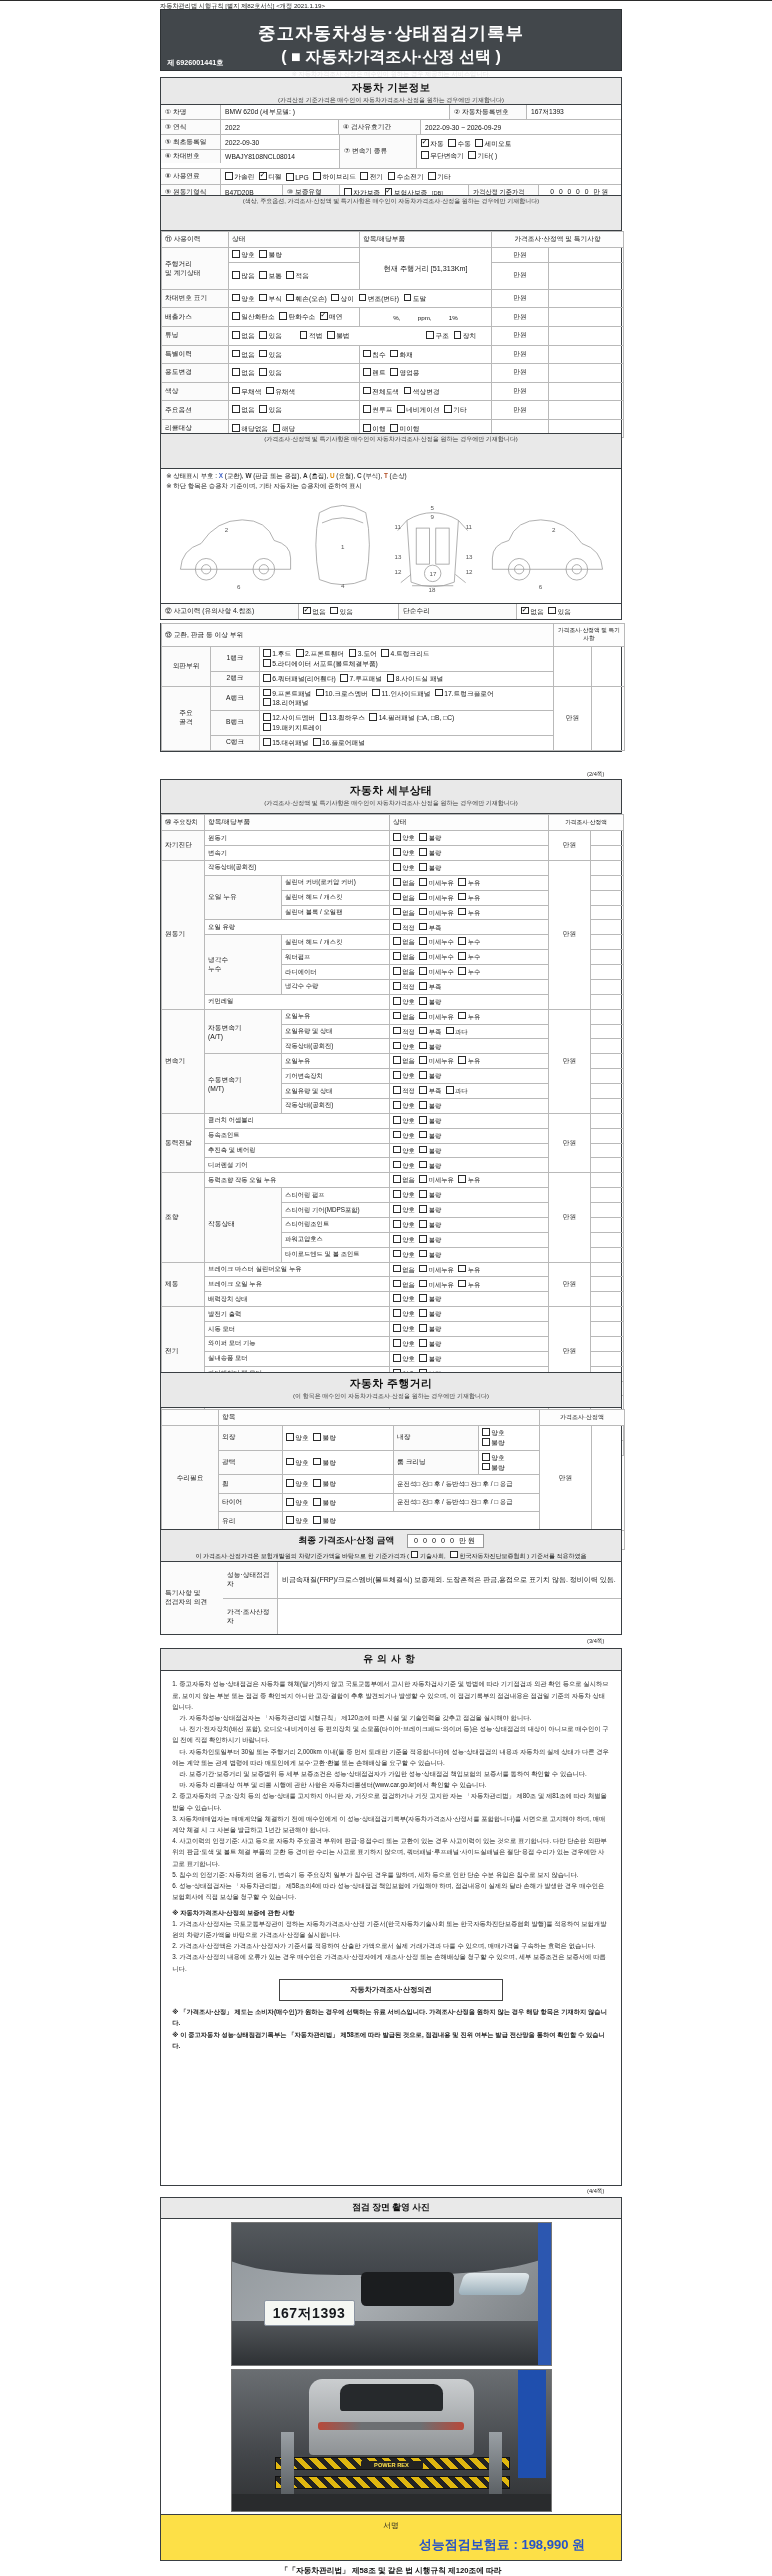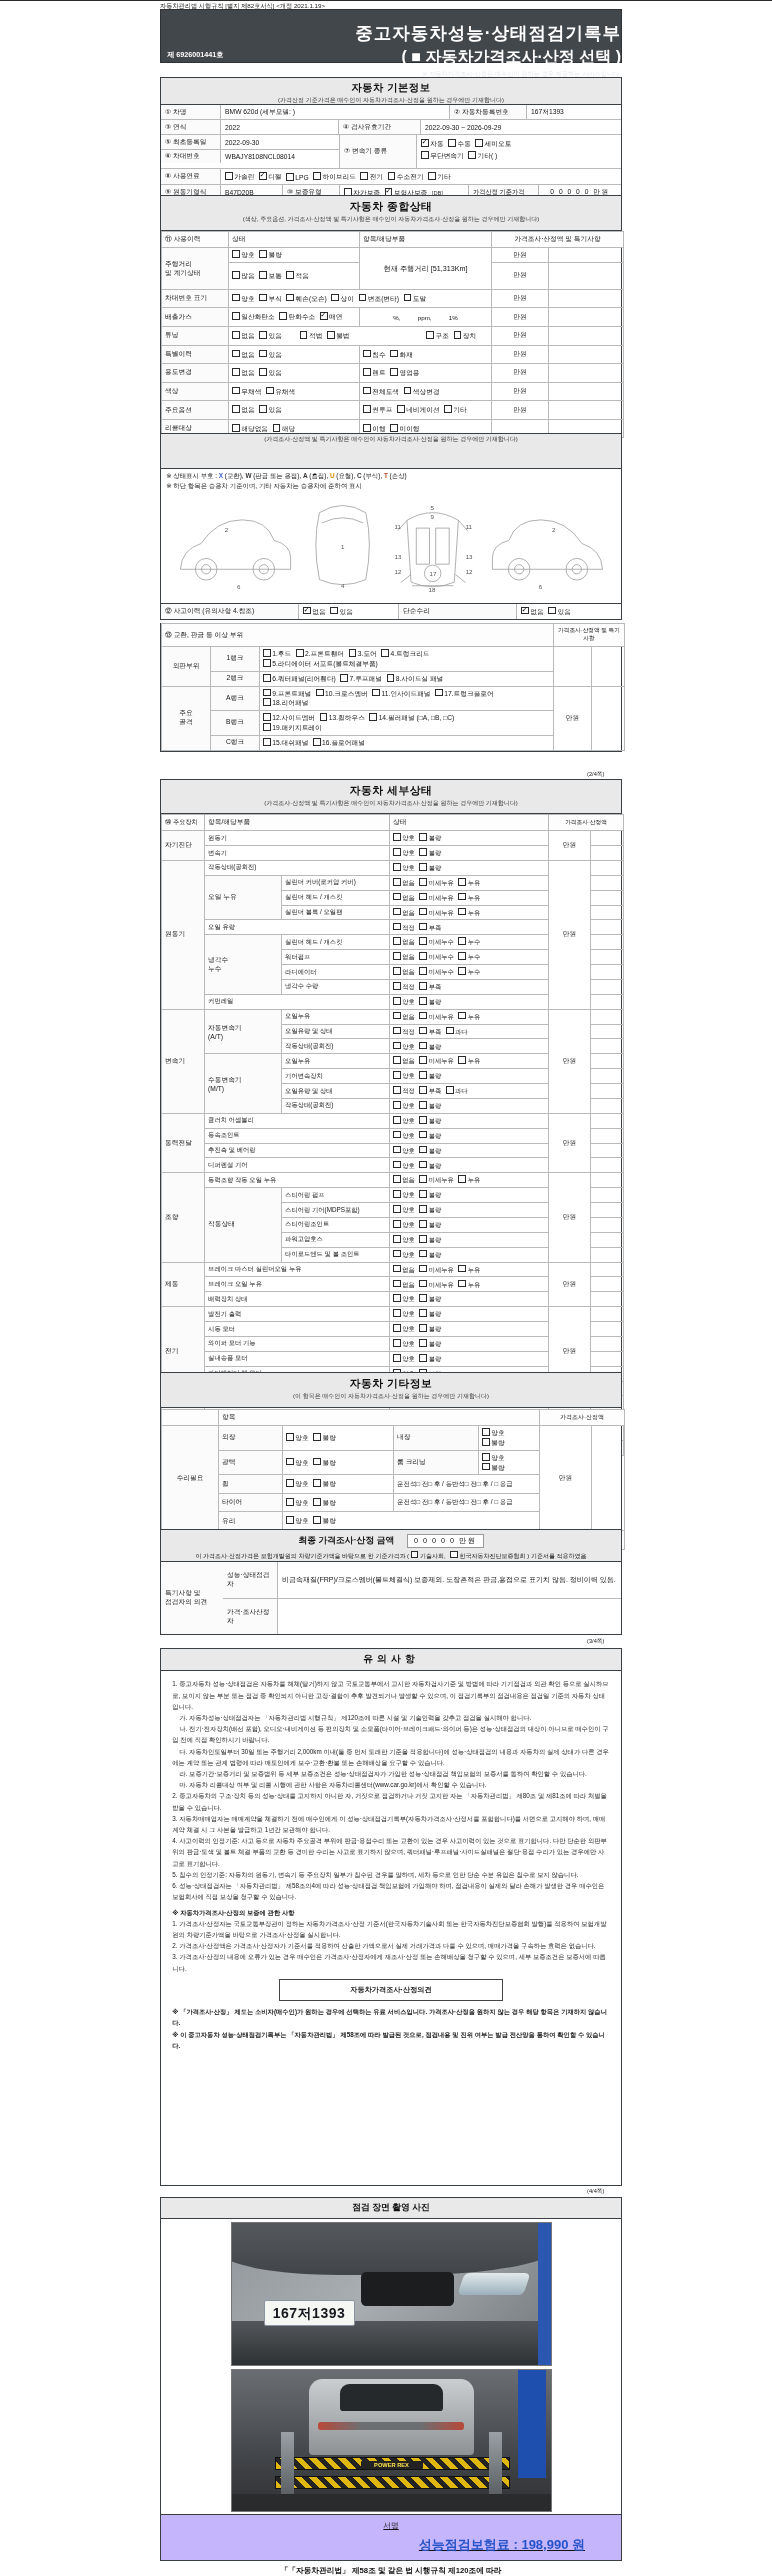--- a/index.html
+++ b/index.html
@@ -2,21 +2,21 @@
 <html style="font-size:8.2px"><head>
 <meta charset="utf-8">
 <style>
   html,body{margin:0;padding:0;background:#fff;}
   body{width:773px;height:2576px;position:relative;font-family:"Liberation Sans","DejaVu Sans",sans-serif;color:#111;}
   .abs{position:absolute;}
   #topline{position:absolute;top:0;left:0;width:773px;height:1px;background:#2b2b2b;}
   #ref-line{position:absolute;top:1.5px;left:160px;font-size:6.2px;color:#222;}
   .page-w{left:160px;width:462px;box-sizing:border-box;}
   
-  #hdr{top:8.8px;height:54px;background:#42474b;border:0.5px solid #2e3235;text-align:right;color:#fff;}
+  #hdr{top:8.8px;height:62px;background:#42474b;border:0.5px solid #2e3235;text-align:center;color:#fff;}
   #hdr .t1{font-size:17.5px;font-weight:bold;letter-spacing:1px;padding-top:11.3px;}
   #hdr .t2{font-size:16px;font-weight:bold;margin-top:2.1px;}
   #hdr .t3{font-size:6.2px;margin-top:1.5px;color:#e8e8e8;}
   #docno{position:absolute;left:6.2px;bottom:2.1px;font-size:7.2px;font-weight:bold;color:#fff;}
   
   .band{background:#e9e9e9;border:1px solid #3a3f43;text-align:center;box-sizing:border-box;}
   .band .bt{font-size:10.8px;font-weight:bold;padding-top:4.1px;letter-spacing:0.5px;}
   .band .bs{font-size:6px;color:#333;margin-top:1px;}
   
   .tbox{border:1px solid #3a3f43;border-top:none;background:#fff;box-sizing:border-box;}
@@ -56,21 +56,21 @@
   #ph2{height:141px;background:linear-gradient(#6a6e72,#43464a 60%,#2f3133);}
   .p2-car{position:absolute;left:77px;top:8.2px;width:165px;height:76px;background:linear-gradient(#cbced0,#8e9295);border-radius:13.4px 13.4px 4.1px 4.1px;}
   .p2-win{position:absolute;left:31px;top:5.2px;width:103px;height:27px;background:#26292c;border-radius:9.3px 9.3px 3.1px 3.1px;}
   .p2-lights{position:absolute;left:9.3px;top:43px;width:146px;height:8.2px;background:linear-gradient(90deg,#b8493a,#6c6f72 30%,#6c6f72 70%,#b8493a);border-radius:3.1px;}
   .p2-bar{position:absolute;left:43px;width:233px;height:10.3px;background:repeating-linear-gradient(45deg,#e0b70f 0 5.2px,#232323 5.2px 10.3px);border:0.5px solid #111;}
   .p2-brand{position:absolute;left:129px;top:91px;width:62px;text-align:center;font-size:5.7px;font-weight:bold;color:#ffe34d;background:#222;padding:1px 0;border-radius:1px;}
   .p2-banner{position:absolute;right:4.1px;top:0;width:28px;height:108px;background:#1f4fae;}
   .p2-post{position:absolute;width:13.4px;height:62px;top:62px;background:linear-gradient(#9aa0a5,#5c6165);}
   .p2-floor{position:absolute;bottom:0;left:0;right:0;height:17.5px;background:#292b2d;}
   
-  #sign{background:#c4b5fd;border:1px solid #3a3f43;box-sizing:border-box;text-decoration:underline;}
+  #sign{background:#fde047;border:1px solid #3a3f43;box-sizing:border-box;}
   #sign .s1{text-align:center;font-size:7.7px;color:#222;padding-top:6.2px;}
   #sign .fee{text-align:right;padding:5.2px 36px 0 0;font-size:13px;font-weight:bold;color:#2653c9;}
   #confirm{text-align:center;font-size:7.7px;color:#111;line-height:1.6;font-weight:bold;}
   svg text{font-family:"Liberation Sans",sans-serif;}
 </style>
 </head>
 <body>
 
 <div id="topline"></div>
 <div id="ref-line">자동차관리법 시행규칙 [별지 제82호서식] &lt;개정 2021.1.19&gt;</div>
@@ -135,21 +135,20 @@
     <div class="fcell" style="width:129px;">
       <span><span class="cbi"><span class="cb"></span><span>자가보증</span></span><span class="cbi"><span class="cb ck"></span><span>보험사보증</span></span></span>
       <span style="font-size:5.7px;color:#333;">[DB]</span>
     </div>
     <div class="fcell lab" style="width:70px;font-size:6.2px;">가격산정 기준가격</div>
     <div class="fcell" style="flex:1;justify-content:center;letter-spacing:1.5px;">0 0 0 0 0 만원</div>
   </div>
 </div>
 
 <div class="abs page-w band" style="top:195px;height:36px;">
-  <div class="bt">자동차 종합상태</div>
   <div class="bs">(색상, 주요옵션, 가격조사·산정액 및 특기사항은 매수인이 자동차가격조사·산정을 원하는 경우에만 기재합니다)</div>
 </div>
 <div class="abs page-w tbox" style="top:231px;" id="overall-table">
     <table>
       <colgroup>
         <col style="width: 67px;">
         <col style="width: 131px;">
         <col style="width: 132px;">
         <col style="width: 57px;">
         <col style="width: 75px;">
@@ -597,21 +596,21 @@
           <td colspan="2" style="height: 8.8px;font-size:6.3px;">연료누출(LP가스포함)</td>
           <td style="font-size:6.3px;"><span class="cbi"><span class="cb"></span><span>없음</span></span><span class="cbi"><span class="cb"></span><span>있음</span></span></td>
           <td class="won" rowspan="1">만원</td>
           <td></td>
         </tr>
       </tbody>
     </table>
   </div>
 
 <div class="abs page-w band" style="top:1372px;height:36px;">
-  <div class="bt">자동차 기타정보</div>
+  <div class="bt">자동차 주행거리</div>
   <div class="bs">(이 항목은 매수인이 자동차가격조사·산정을 원하는 경우에만 기재합니다)</div>
 </div>
 <div class="abs page-w tbox" style="top:1409px;" id="etc-table">
     <table>
       <colgroup>
         <col style="width: 57px;">
         <col style="width: 64px;">
         <col style="width: 111px;">
         <col style="width: 85px;">
         <col style="width: 61px;">

